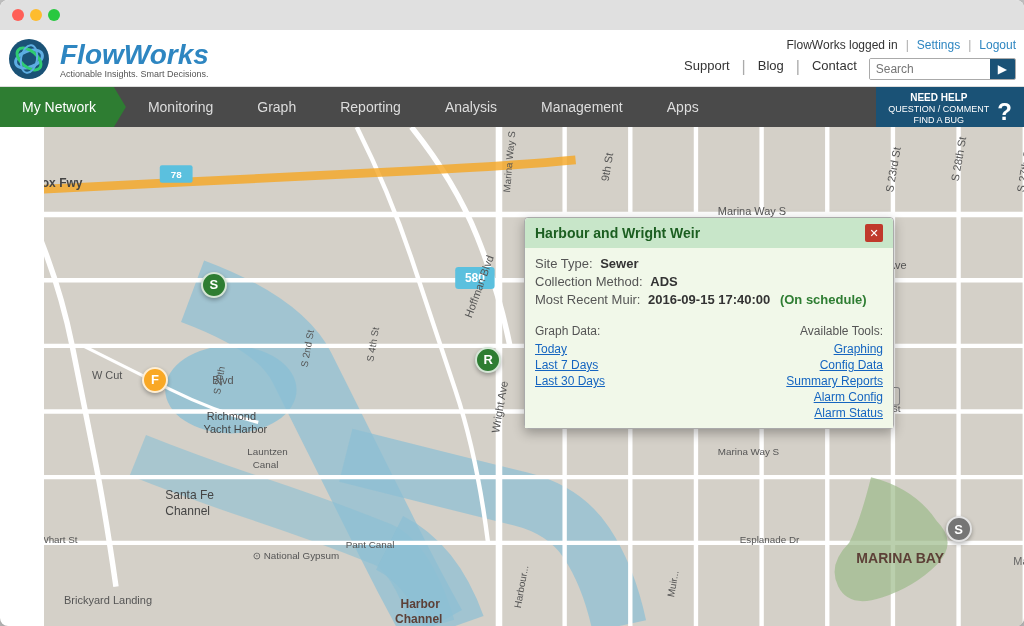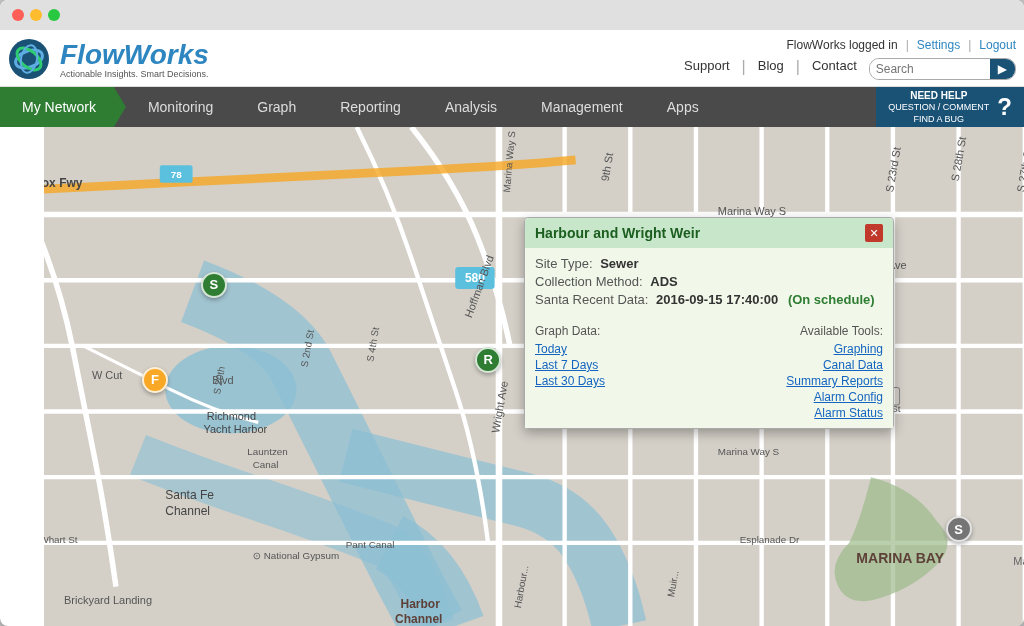--- a/index.html
+++ b/index.html
@@ -96,21 +96,21 @@
     #nav-links a {
       font-size: 13px;
       color: #333;
       text-decoration: none;
     }
     #nav-links .sep { color: #aaa; }
     #search-box {
       display: flex;
       align-items: center;
       border: 1px solid #aaa;
-      border-radius: 10px;
+      border-radius: 2px;
       overflow: hidden;
     }
     #search-box input {
       border: none;
       outline: none;
       padding: 3px 6px;
       font-size: 12px;
       width: 120px;
     }
     #search-box button {
@@ -142,22 +142,22 @@
       background: #2e7d32;
       color: white;
       clip-path: polygon(0 0, calc(100% - 12px) 0, 100% 50%, calc(100% - 12px) 100%, 0 100%);
       padding-right: 30px;
     }
     #help-btn {
       margin-left: auto;
       background: #1a5276;
       color: white;
       display: flex;
-      align-items: center;
-      padding: 16px 12px;
+      align-items: flex-end;
+      padding: 0 12px;
       font-size: 11px;
       cursor: pointer;
       text-align: center;
       line-height: 1.3;
     }
     #help-btn .q-mark {
       font-size: 24px;
       font-weight: bold;
       margin-left: 8px;
     }
@@ -477,36 +477,36 @@
         <div id="popup-body">
           <div class="popup-row">
             <span class="label">Site Type:</span>
             <span class="value" style="margin-left:4px;">Sewer</span>
           </div>
           <div class="popup-row">
             <span class="label">Collection Method:</span>
             <span class="value" style="margin-left:4px;">ADS</span>
           </div>
           <div class="popup-row">
-            <span class="label">Santa Recent Data:</span>
+            <span class="label">Most Recent Muir:</span>
             <span class="value" style="margin-left:4px;">2016-09-15 17:40:00</span>
             <span class="on-schedule" style="margin-left:6px;">(On schedule)</span>
           </div>
         </div>
         <div id="popup-links">
           <div id="popup-left-links">
             <div class="popup-section-label">Graph Data:</div>
             <a class="popup-link">Today</a>
             <a class="popup-link">Last 7 Days</a>
             <a class="popup-link">Last 30 Days</a>
           </div>
           <div id="popup-right-links">
             <div class="popup-section-label">Available Tools:</div>
             <a class="popup-link">Graphing</a>
-            <a class="popup-link">Canal Data</a>
+            <a class="popup-link">Config Data</a>
             <a class="popup-link">Summary Reports</a>
             <a class="popup-link">Alarm Config</a>
             <a class="popup-link">Alarm Status</a>
           </div>
         </div>
       </div>
     </div>
   </div>
 </div>
 

